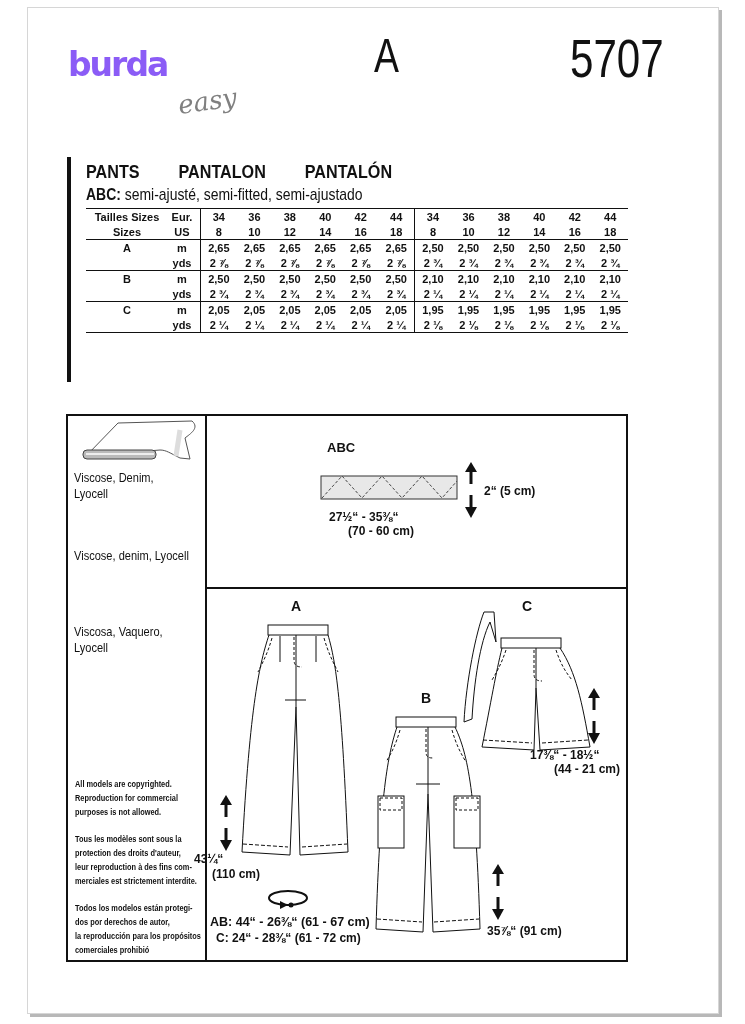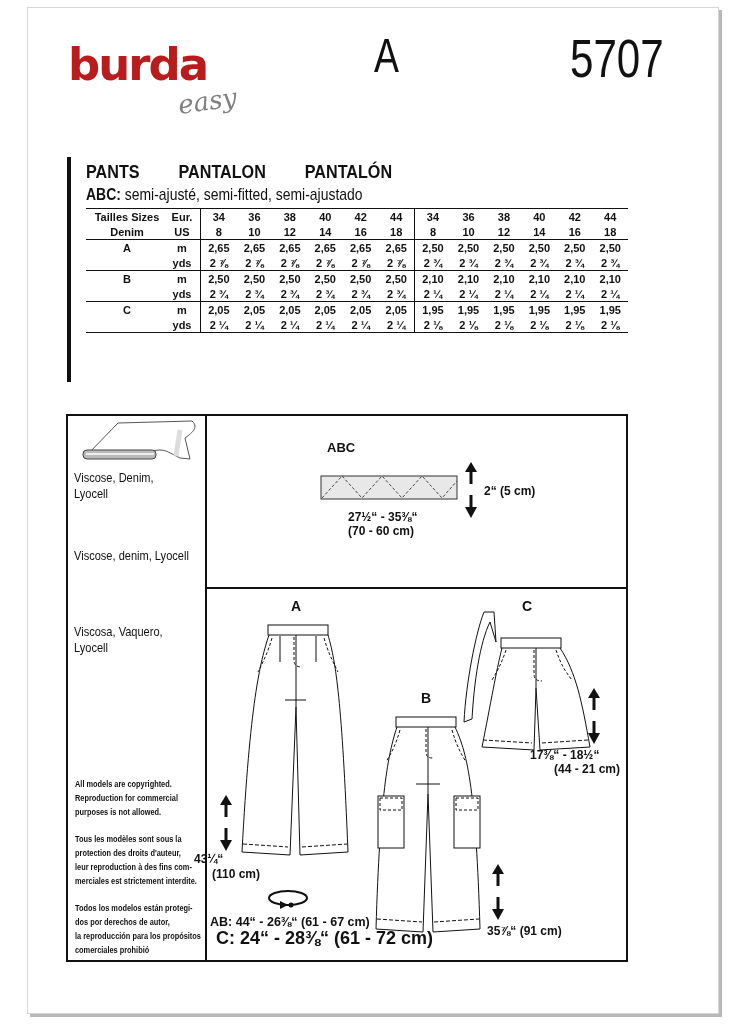--- a/index.html
+++ b/index.html
@@ -1,20 +1,20 @@
 <!DOCTYPE html>
 <html><head>
 <meta charset="utf-8">
 <style>
   html, body { margin:0; padding:0; background:#ffffff; }
   body { width:745px; height:1024px; position:relative; overflow:hidden; font-family:"Liberation Sans", sans-serif; color:#111; }
   .page { position:absolute; left:27px; top:7px; width:690px; height:1005px; background:#fff; border:1px solid #d6d6d6; box-shadow:3px 3px 0 #b8b8b8; }
   .abs { position:absolute; }
   .logo { left:68px; top:40px; width:180px; height:80px; }
-  .logo-burda { position:absolute; left:0; top:0; font-family:"DejaVu Sans", sans-serif; font-size:45px; font-weight:bold; color:#b91c1c; letter-spacing:-2px; line-height:50px;text-align:right; }
+  .logo-burda { position:absolute; left:0; top:0; font-family:"DejaVu Sans", sans-serif; font-size:33px; font-weight:bold; color:#8b5cf6; letter-spacing:-2px; line-height:50px;text-align:right; }
   .logo-easy { position:absolute; left:110px; top:46px; font-family:"DejaVu Serif", serif; font-style:italic; font-size:26px; color:#808080; transform:rotate(-8deg); }
   .view-letter { left:374px; top:30px; font-size:48px; line-height:52px; font-family:"Liberation Sans Narrow","Liberation Sans", sans-serif; transform:scaleX(0.78); transform-origin:left top; }
   .pattern-number { left:570px; top:30px; font-size:54px; line-height:56px; transform:scaleX(0.78); transform-origin:left top; }
   .left-bar { left:67px; top:157px; width:4px; height:225px; background:#111; }
   .title { left:86px; top:161px; font-size:19px; font-weight:bold; transform:scaleX(0.85); transform-origin:left top; white-space:nowrap; word-spacing:10px; }
   .subtitle { left:86px; top:185px; font-size:17px; transform:scaleX(0.82); transform-origin:left top; white-space:nowrap; }
   .subtitle b { font-weight:bold; }
   table.yardage { position:absolute; left:86px; top:208px; width:542px; border-collapse:collapse; font-size:11px; }
   table.yardage td { padding:0; height:15px; text-align:center; font-weight:bold; }
   table.yardage tr.head td { height:20px; font-size:13px; }
@@ -61,21 +61,21 @@
         <td style="font-weight: bold;">42</td>
         <td class="rb" style="font-weight: bold;">44</td>
         <td style="font-weight: bold;">34</td>
         <td style="font-weight: bold;">36</td>
         <td style="font-weight: bold;">38</td>
         <td style="font-weight: bold;">40</td>
         <td style="font-weight: bold;">42</td>
         <td style="font-weight: bold;">44</td>
       </tr>
       <tr>
-        <td class="lbl">Denim</td>
+        <td class="lbl">Sizes</td>
         <td class="unit">US</td>
         <td>8</td>
         <td>10</td>
         <td>12</td>
         <td>14</td>
         <td>16</td>
         <td class="rb">18</td>
         <td>8</td>
         <td>10</td>
         <td>12</td>
@@ -226,21 +226,21 @@
   <rect x="1" y="1" width="136" height="23" fill="#e8e8e8" stroke="#333" stroke-width="1"></rect>
   <polyline points="2,23 22,1 42,23 62,1 82,23 102,1 122,23 137,6" fill="none" stroke="#444" stroke-width="1" stroke-dasharray="3,2"></polyline>
 </svg>
 <svg style="left:464px;top:462px" width="14" height="56">
   <polygon points="7,0 13,10 1,10" fill="#111"></polygon>
     <line x1="7" y1="9" x2="7" y2="22" stroke="#111" stroke-width="3"></line>
   <line x1="7" y1="33" x2="7" y2="46" stroke="#111" stroke-width="3"></line>
     <polygon points="7,56 13,45 1,45" fill="#111"></polygon>
 </svg>
 <div class="abs meas" style="left:484px;top:484px">2“ (5 cm)</div>
-<div class="abs meas" style="left:348px;top:510px">27½“  -  35⅜“</div>
+<div class="abs meas" style="left:329px;top:510px">27½“  -  35⅜“</div>
 <div class="abs meas" style="left:348px;top:524px">(70 - 60 cm)</div>
 
 <div class="abs view-lbl" style="left:291px;top:598px">A</div>
 <div class="abs view-lbl" style="left:421px;top:690px">B</div>
 <div class="abs view-lbl" style="left:522px;top:598px">C</div>
 
 <svg style="left:230px;top:622px" width="140" height="240" fill="none" stroke="#111" stroke-width="1">
   <rect x="38" y="3" width="60" height="10" fill="#fff"></rect>
   <path d="M39,13 C30,40 20,80 12,230 L60,233 L66,85 L70,233 L118,230 C112,80 106,40 98,13"></path>
   <line x1="66" y1="13" x2="66" y2="85"></line>
@@ -307,13 +307,13 @@
 </svg>
 <div class="abs meas" style="left:530px;top:748px">17⅜“ - 18½“</div>
 <div class="abs meas" style="left:554px;top:762px">(44 - 21 cm)</div>
 
 <svg style="left:266px;top:890px" width="44" height="20">
   <ellipse cx="22" cy="8" rx="19" ry="7" fill="none" stroke="#111" stroke-width="2"></ellipse>
   <polygon points="14,11 22,15 14,19" fill="#111"></polygon>
     <circle cx="25" cy="15" r="2.5" fill="#111"></circle>
 </svg>
 <div class="abs meas" style="left:210px;top:915px;font-size:12.5px">AB: 44“ -  26⅜“ (61 - 67 cm)</div>
-<div class="abs meas" style="left:216px;top:931px;font-size:18px">C: 24“ - 28⅜“ (61 - 72 cm)</div>
+<div class="abs meas" style="left:216px;top:931px;font-size:12px">C: 24“ - 28⅜“ (61 - 72 cm)</div>
 
 </body></html>

